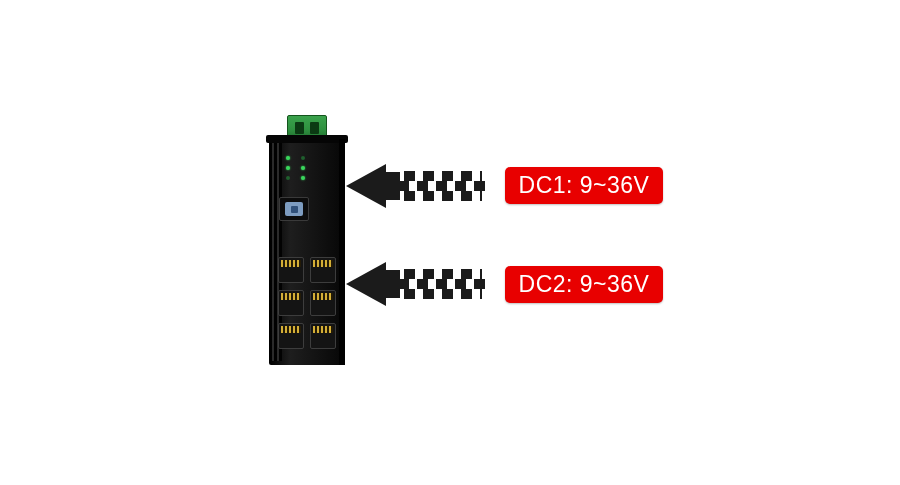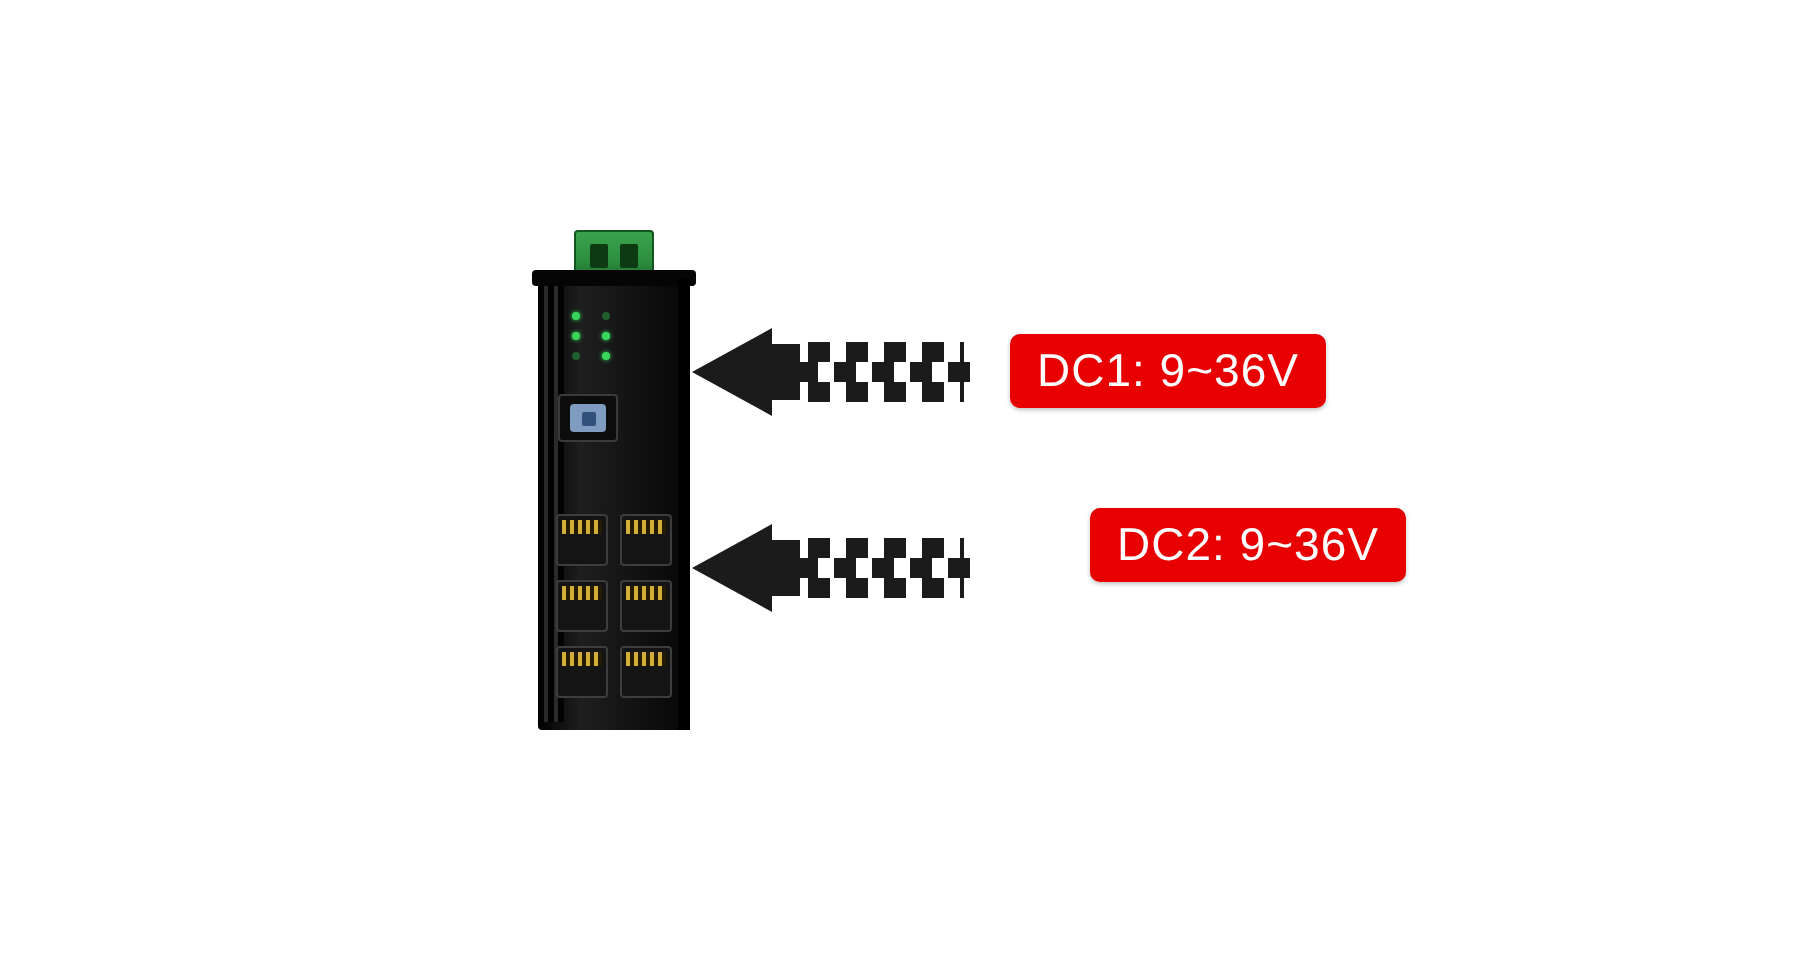--- a/index.html
+++ b/index.html
@@ -73,21 +73,21 @@
   .arrow2{left:346px;top:262px;}
 
   
   .dc-label{
     position:absolute;width:158px;height:37px;background:#e80000;
     border-radius:5px;color:#ffffff;font-size:23px;letter-spacing:.5px;
     display:flex;align-items:center;justify-content:center;
     box-shadow:0 1px 2px rgba(0,0,0,.25);
   }
   .label1{left:505px;top:167px;}
-  .label2{left:505px;top:254px;margin-left:40px;}
+  .label2{left:505px;top:266px;}
 </style>
 </head>
 <body>
 
 <div class="canvas">
 
   <div class="device">
     <div class="terminal">
       <span class="slot"></span>
       <span class="slot"></span>

